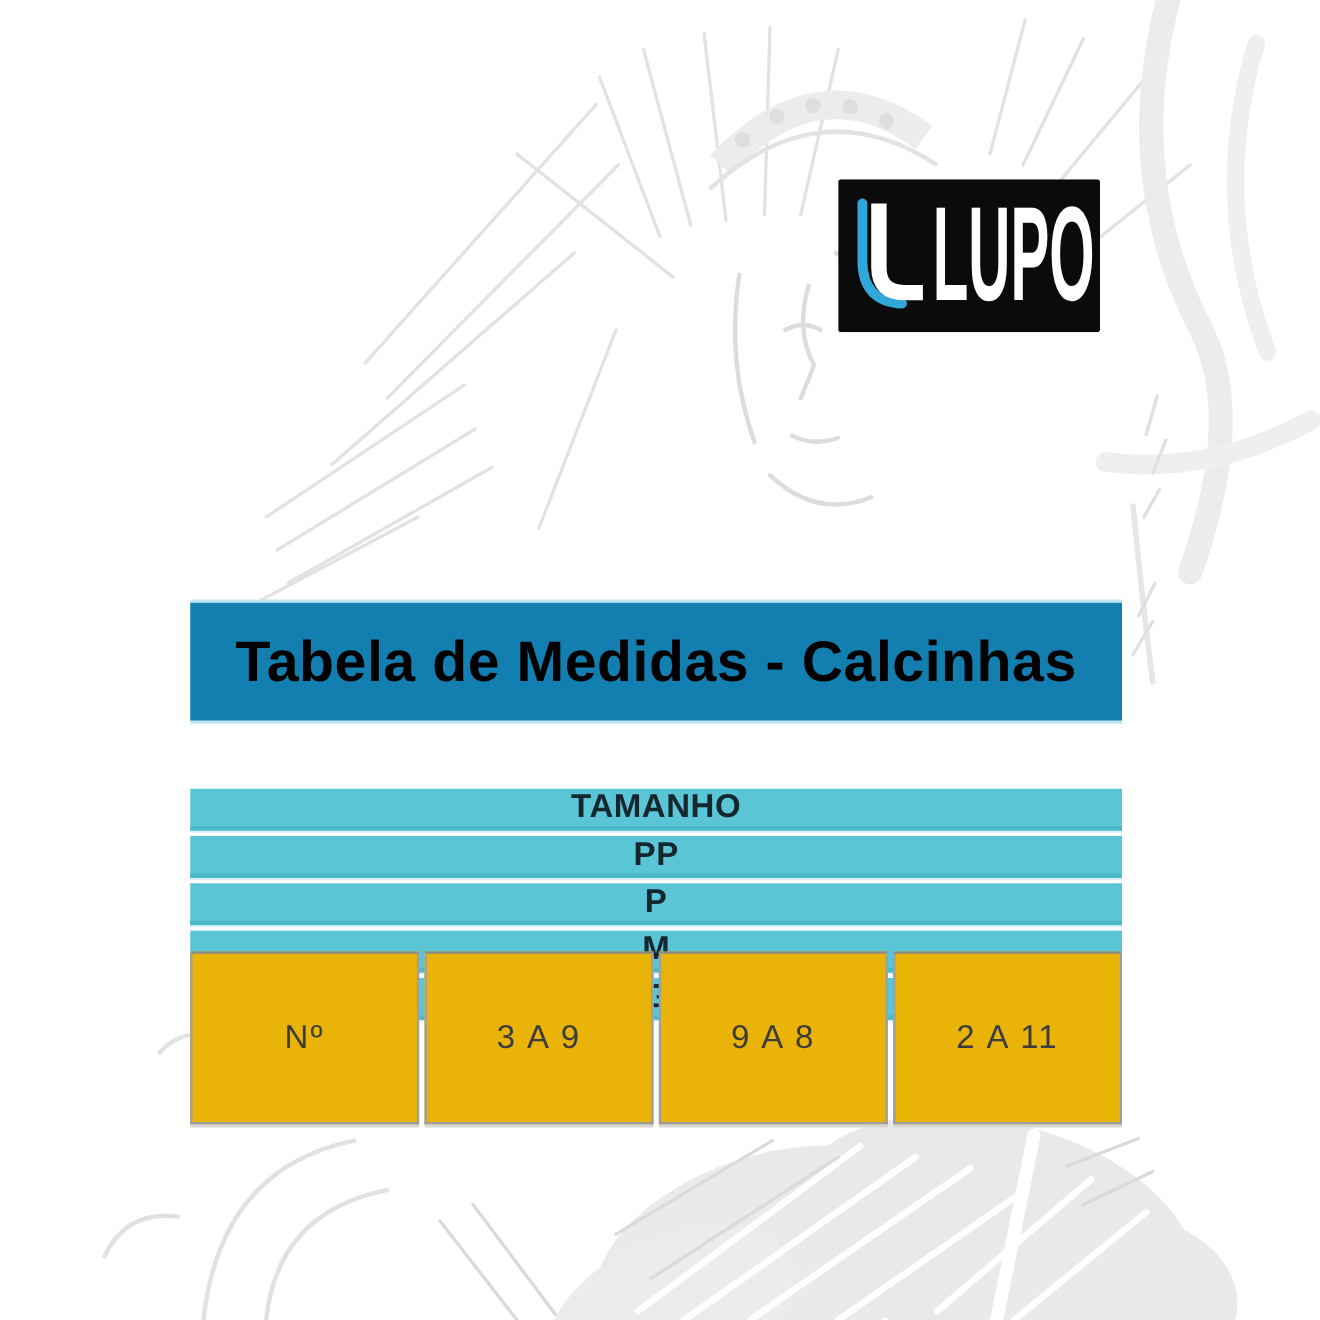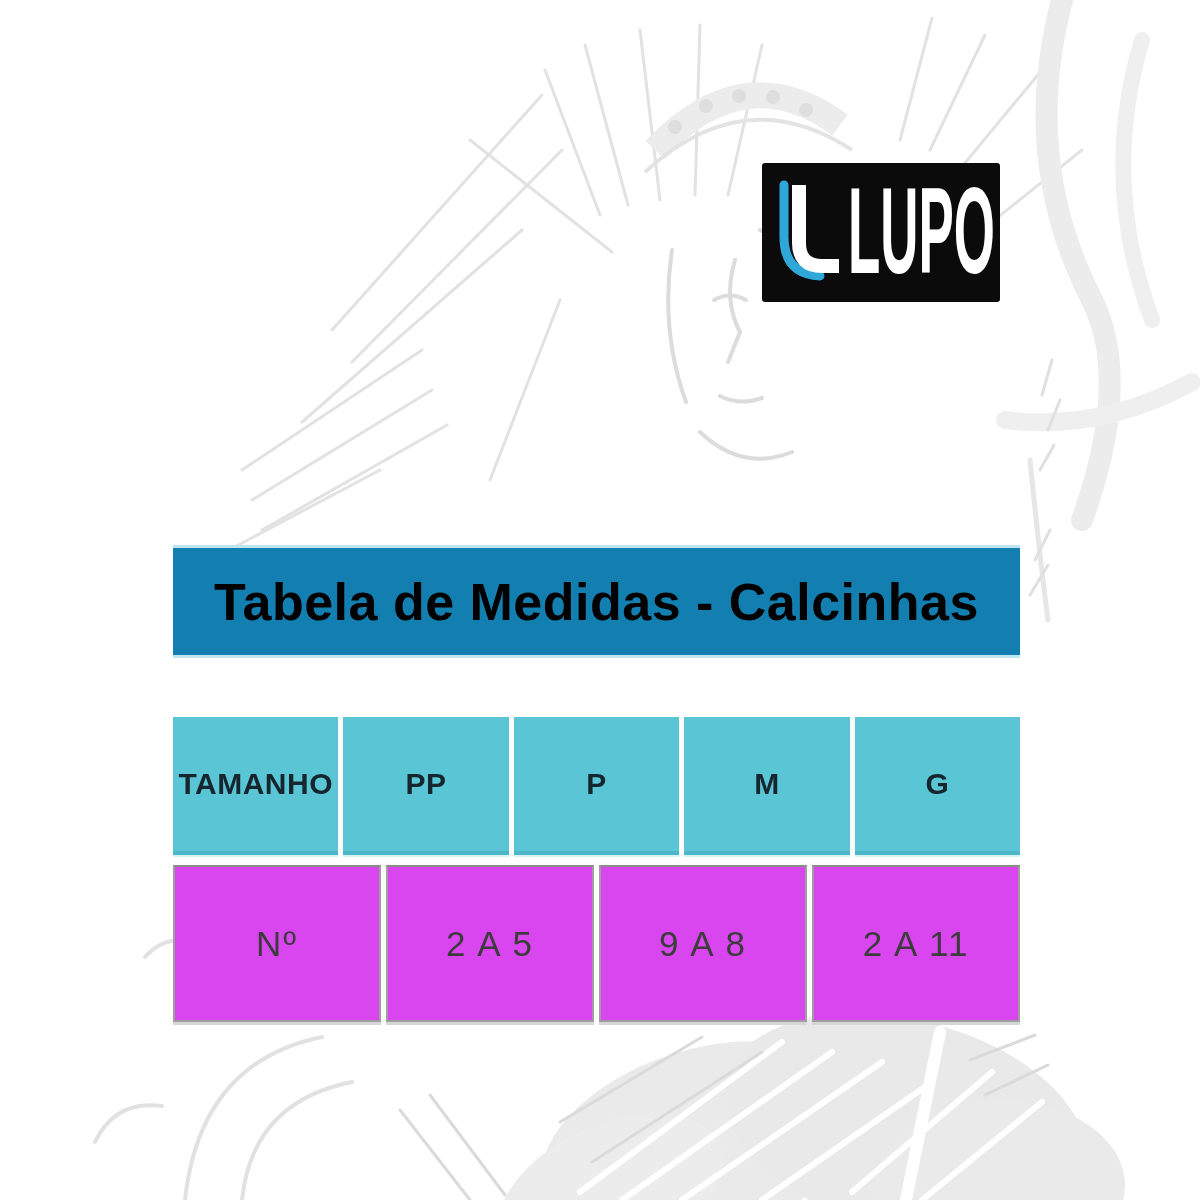--- a/index.html
+++ b/index.html
@@ -25,33 +25,33 @@
     display: flex; align-items: center; justify-content: center;
     box-shadow: 0 -3px 0 #bfe6f0, 0 3px 0 #bfe6f0;
   }
   .banner-title {
     color: #000000; font-size: 52px; font-weight: bold; letter-spacing: 0.5px;
     white-space: nowrap;
   }
 
   
   .row { position: absolute; left: 173px; width: 847px; display: flex; gap: 5px; }
-  .row-header { top: 717px; height: 138px; }
+  .row-header { top: 717px; height: 138px; flex-direction: column; }
   .row-data   { top: 865px; height: 157px; }
   .hcell {
     flex: 1; background: #59c5d5;
     display: flex; align-items: center; justify-content: center;
     color: #15262e; font-weight: bold; font-size: 30px; letter-spacing: 0.5px;
     border-bottom: 4px solid #4bb7c8;
     box-shadow: 0 2px 0 #d8f1f5;
   }
   .dcell {
-    flex: 1; background: #d946ef;
+    flex: 1; background: #eab308;
     display: flex; align-items: center; justify-content: center;
-    color: #3c3c3c; font-size: 35px; letter-spacing: 2px;
+    color: #3c3c3c; font-size: 30px; letter-spacing: 2px;
     border: 2px solid #9e9e9e;
     border-top-color: #8a8a8a;
     box-shadow: 0 3px 0 #d6d6d6;
   }
 </style>
 </head>
 <body>
 
 <div class="stage">
 
@@ -148,18 +148,18 @@
   <div class="row row-header">
     <div class="hcell">TAMANHO</div>
     <div class="hcell">PP</div>
     <div class="hcell">P</div>
     <div class="hcell">M</div>
     <div class="hcell">G</div>
   </div>
 
   <div class="row row-data">
     <div class="dcell">Nº</div>
-    <div class="dcell">2 A 5</div>
+    <div class="dcell">3 A 9</div>
     <div class="dcell">9 A 8</div>
     <div class="dcell">2 A 11</div>
   </div>
 
 </div>
 
 </body></html>

